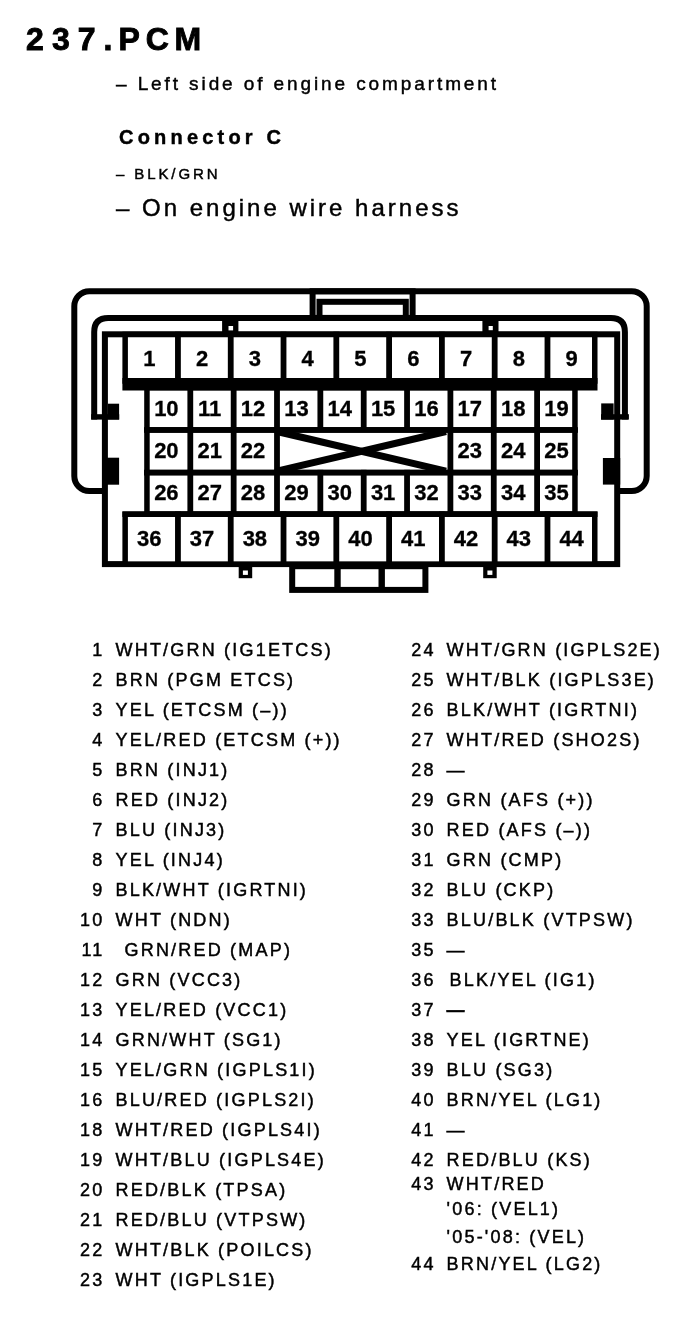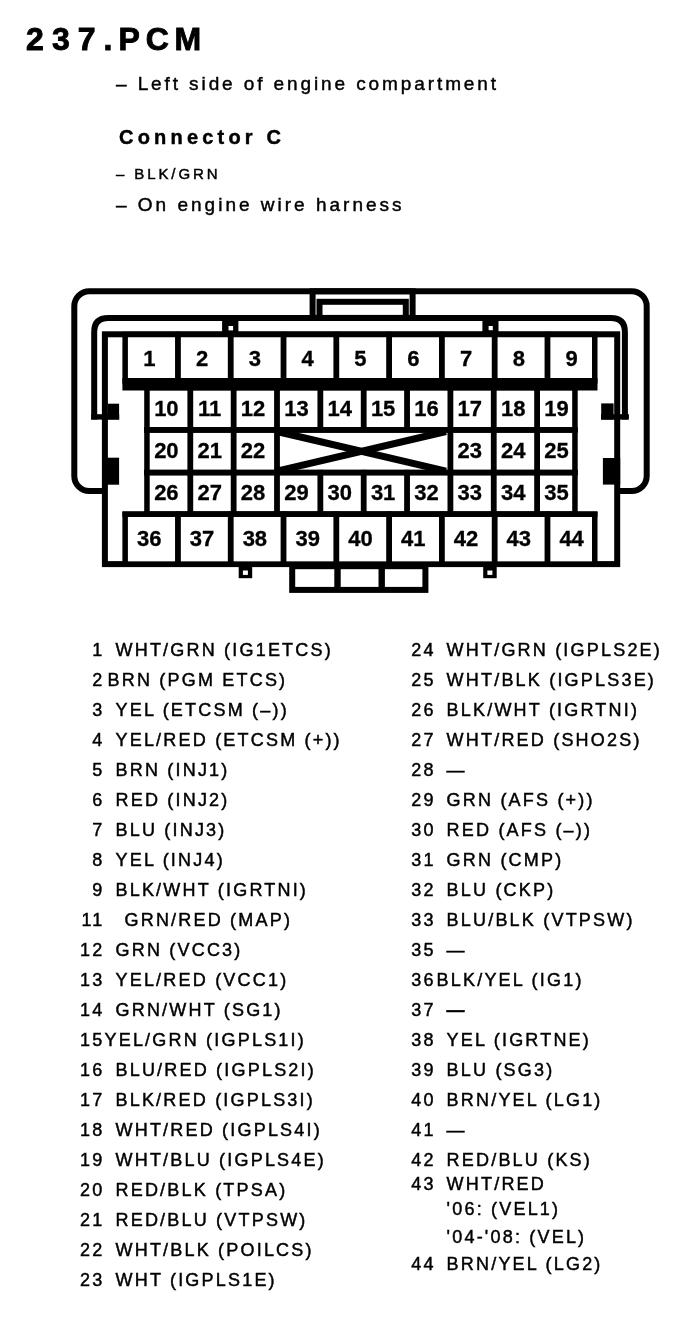--- a/index.html
+++ b/index.html
@@ -8,21 +8,21 @@
 
 <div style="position:absolute;left:26.1px;top:21px;font-size:32px;font-weight:bold;letter-spacing:8px;white-space:nowrap;-webkit-text-stroke:0.9px #000">237.</div>
 <div style="position:absolute;left:118.5px;top:21px;font-size:32px;font-weight:bold;letter-spacing:5.8px;white-space:nowrap;-webkit-text-stroke:0.9px #000">PCM</div>
 
 <div style="position:absolute;left:116px;top:72.9px;font-size:19px;letter-spacing:2.9px;white-space:nowrap">– Left side of engine compartment</div>
 
 <div style="position:absolute;left:119px;top:125.9px;font-size:20px;font-weight:bold;letter-spacing:4.2px;white-space:nowrap">Connector C</div>
 
 <div style="position:absolute;left:116px;top:165.2px;font-size:15px;letter-spacing:2.9px;white-space:nowrap">– BLK/GRN</div>
 
-<div style="position:absolute;left:116px;top:194.4px;font-size:19px;letter-spacing:3.0px;white-space:nowrap">– On engine wire harness</div>
+<div style="position:absolute;left:116px;top:194.4px;font-size:24px;letter-spacing:3.0px;white-space:nowrap">– On engine wire harness</div>
 
 <svg width="688" height="620" viewBox="0 0 688 620" style="position:absolute;left:0;top:0" font-family="Liberation Sans, sans-serif">
 
 <g>
       <rect x="74.3" y="291.3" width="572.4" height="199.7" rx="15" fill="none" stroke="#000" stroke-width="6"></rect>
     </g>
 
 <g>
       <rect x="312.6" y="291.3" width="100" height="26.6" fill="none" stroke="#000" stroke-width="6"></rect>
     </g>
@@ -239,58 +239,58 @@
 
 <text x="466.03" y="545.50" text-anchor="middle" font-size="22" font-weight="bold" stroke="#000" stroke-width="0.3">42</text>
 
 <text x="518.83" y="545.50" text-anchor="middle" font-size="22" font-weight="bold" stroke="#000" stroke-width="0.3">43</text>
 
 <text x="571.62" y="545.50" text-anchor="middle" font-size="22" font-weight="bold" stroke="#000" stroke-width="0.3">44</text>
 </svg>
 
 <div style="position:absolute;left:64.5px;top:634.9px;font-size:18px;letter-spacing:2.2px;white-space:nowrap">
 <div style="height:30px;line-height:30px"><span style="display:inline-block;width:40px;text-align:right">1</span><span style="margin-left:11px">WHT/GRN (IG1ETCS)</span></div>
-<div style="height:30px;line-height:30px"><span style="display:inline-block;width:40px;text-align:right">2</span><span style="margin-left:3px">BRN (PGM ETCS)</span></div>
+<div style="height:30px;line-height:30px"><span style="display:inline-block;width:40px;text-align:right">2</span><span style="margin-left:11px">BRN (PGM ETCS)</span></div>
 <div style="height:30px;line-height:30px"><span style="display:inline-block;width:40px;text-align:right">3</span><span style="margin-left:11px">YEL (ETCSM (–))</span></div>
 <div style="height:30px;line-height:30px"><span style="display:inline-block;width:40px;text-align:right">4</span><span style="margin-left:11px">YEL/RED (ETCSM (+))</span></div>
 <div style="height:30px;line-height:30px"><span style="display:inline-block;width:40px;text-align:right">5</span><span style="margin-left:11px">BRN (INJ1)</span></div>
 <div style="height:30px;line-height:30px"><span style="display:inline-block;width:40px;text-align:right">6</span><span style="margin-left:11px">RED (INJ2)</span></div>
 <div style="height:30px;line-height:30px"><span style="display:inline-block;width:40px;text-align:right">7</span><span style="margin-left:11px">BLU (INJ3)</span></div>
 <div style="height:30px;line-height:30px"><span style="display:inline-block;width:40px;text-align:right">8</span><span style="margin-left:11px">YEL (INJ4)</span></div>
 <div style="height:30px;line-height:30px"><span style="display:inline-block;width:40px;text-align:right">9</span><span style="margin-left:11px">BLK/WHT (IGRTNI)</span></div>
+<div style="height:30px;line-height:30px"><span style="display:inline-block;width:40px;text-align:right">10</span><span style="margin-left:11px">WHT (NDN)</span></div>
 <div style="height:30px;line-height:30px"><span style="display:inline-block;width:40px;text-align:right">11</span><span style="margin-left:20px">GRN/RED (MAP)</span></div>
 <div style="height:30px;line-height:30px"><span style="display:inline-block;width:40px;text-align:right">12</span><span style="margin-left:11px">GRN (VCC3)</span></div>
 <div style="height:30px;line-height:30px"><span style="display:inline-block;width:40px;text-align:right">13</span><span style="margin-left:11px">YEL/RED (VCC1)</span></div>
 <div style="height:30px;line-height:30px"><span style="display:inline-block;width:40px;text-align:right">14</span><span style="margin-left:11px">GRN/WHT (SG1)</span></div>
-<div style="height:30px;line-height:30px"><span style="display:inline-block;width:40px;text-align:right">15</span><span style="">YEL/GRN (IGPLS1I)</span></div>
+<div style="height:30px;line-height:30px"><span style="display:inline-block;width:40px;text-align:right">15</span><span style="margin-left:11px">YEL/GRN (IGPLS1I)</span></div>
 <div style="height:30px;line-height:30px"><span style="display:inline-block;width:40px;text-align:right">16</span><span style="margin-left:11px">BLU/RED (IGPLS2I)</span></div>
-<div style="height:30px;line-height:30px"><span style="display:inline-block;width:40px;text-align:right">17</span><span style="margin-left:11px">BLK/RED (IGPLS3I)</span></div>
 <div style="height:30px;line-height:30px"><span style="display:inline-block;width:40px;text-align:right">18</span><span style="margin-left:11px">WHT/RED (IGPLS4I)</span></div>
 <div style="height:30px;line-height:30px"><span style="display:inline-block;width:40px;text-align:right">19</span><span style="margin-left:11px">WHT/BLU (IGPLS4E)</span></div>
 <div style="height:30px;line-height:30px"><span style="display:inline-block;width:40px;text-align:right">20</span><span style="margin-left:11px">RED/BLK (TPSA)</span></div>
 <div style="height:30px;line-height:30px"><span style="display:inline-block;width:40px;text-align:right">21</span><span style="margin-left:11px">RED/BLU (VTPSW)</span></div>
 <div style="height:30px;line-height:30px"><span style="display:inline-block;width:40px;text-align:right">22</span><span style="margin-left:11px">WHT/BLK (POILCS)</span></div>
 <div style="height:30px;line-height:30px"><span style="display:inline-block;width:40px;text-align:right">23</span><span style="margin-left:11px">WHT (IGPLS1E)</span></div>
 </div>
 
 <div style="position:absolute;left:395.6px;top:634.9px;font-size:18px;letter-spacing:2.2px;white-space:nowrap">
 <div style="height:30px;line-height:30px"><span style="display:inline-block;width:40px;text-align:right">24</span><span style="margin-left:11px">WHT/GRN (IGPLS2E)</span></div>
 <div style="height:30px;line-height:30px"><span style="display:inline-block;width:40px;text-align:right">25</span><span style="margin-left:11px">WHT/BLK (IGPLS3E)</span></div>
 <div style="height:30px;line-height:30px"><span style="display:inline-block;width:40px;text-align:right">26</span><span style="margin-left:11px">BLK/WHT (IGRTNI)</span></div>
 <div style="height:30px;line-height:30px"><span style="display:inline-block;width:40px;text-align:right">27</span><span style="margin-left:11px">WHT/RED (SHO2S)</span></div>
 <div style="height:30px;line-height:30px"><span style="display:inline-block;width:40px;text-align:right">28</span><span style="margin-left:11px">—</span></div>
 <div style="height:30px;line-height:30px"><span style="display:inline-block;width:40px;text-align:right">29</span><span style="margin-left:11px">GRN (AFS (+))</span></div>
 <div style="height:30px;line-height:30px"><span style="display:inline-block;width:40px;text-align:right">30</span><span style="margin-left:11px">RED (AFS (–))</span></div>
 <div style="height:30px;line-height:30px"><span style="display:inline-block;width:40px;text-align:right">31</span><span style="margin-left:11px">GRN (CMP)</span></div>
 <div style="height:30px;line-height:30px"><span style="display:inline-block;width:40px;text-align:right">32</span><span style="margin-left:11px">BLU (CKP)</span></div>
 <div style="height:30px;line-height:30px"><span style="display:inline-block;width:40px;text-align:right">33</span><span style="margin-left:11px">BLU/BLK (VTPSW)</span></div>
 <div style="height:30px;line-height:30px"><span style="display:inline-block;width:40px;text-align:right">35</span><span style="margin-left:11px">—</span></div>
-<div style="height:30px;line-height:30px"><span style="display:inline-block;width:40px;text-align:right">36</span><span style="margin-left:1px">BLK/YEL (IG1)</span></div>
+<div style="height:30px;line-height:30px"><span style="display:inline-block;width:40px;text-align:right">36</span><span style="margin-left:14px">BLK/YEL (IG1)</span></div>
 <div style="height:30px;line-height:30px"><span style="display:inline-block;width:40px;text-align:right">37</span><span style="margin-left:11px"><b>—</b></span></div>
 <div style="height:30px;line-height:30px"><span style="display:inline-block;width:40px;text-align:right">38</span><span style="margin-left:11px">YEL (IGRTNE)</span></div>
 <div style="height:30px;line-height:30px"><span style="display:inline-block;width:40px;text-align:right">39</span><span style="margin-left:11px">BLU (SG3)</span></div>
 <div style="height:30px;line-height:30px"><span style="display:inline-block;width:40px;text-align:right">40</span><span style="margin-left:11px">BRN/YEL (LG1)</span></div>
 <div style="height:30px;line-height:30px"><span style="display:inline-block;width:40px;text-align:right">41</span><span style="margin-left:11px">—</span></div>
 <div style="height:24.5px;line-height:30px"><span style="display:inline-block;width:40px;text-align:right">42</span><span style="margin-left:11px">RED/BLU (KS)</span></div>
 <div style="height:25.1px;line-height:30px"><span style="display:inline-block;width:40px;text-align:right">43</span><span style="margin-left:11px">WHT/RED</span></div>
 <div style="height:27.2px;line-height:30px"><span style="display:inline-block;width:40px;text-align:right"></span><span style="margin-left:11px">'06: (VEL1)</span></div>
-<div style="height:27.2px;line-height:30px"><span style="display:inline-block;width:40px;text-align:right"></span><span style="margin-left:11px">'04-'08: (VEL)</span></div>
+<div style="height:27.2px;line-height:30px"><span style="display:inline-block;width:40px;text-align:right"></span><span style="margin-left:11px">'05-'08: (VEL)</span></div>
 <div style="height:30px;line-height:30px"><span style="display:inline-block;width:40px;text-align:right">44</span><span style="margin-left:11px">BRN/YEL (LG2)</span></div>
 </div>
 </body></html>

